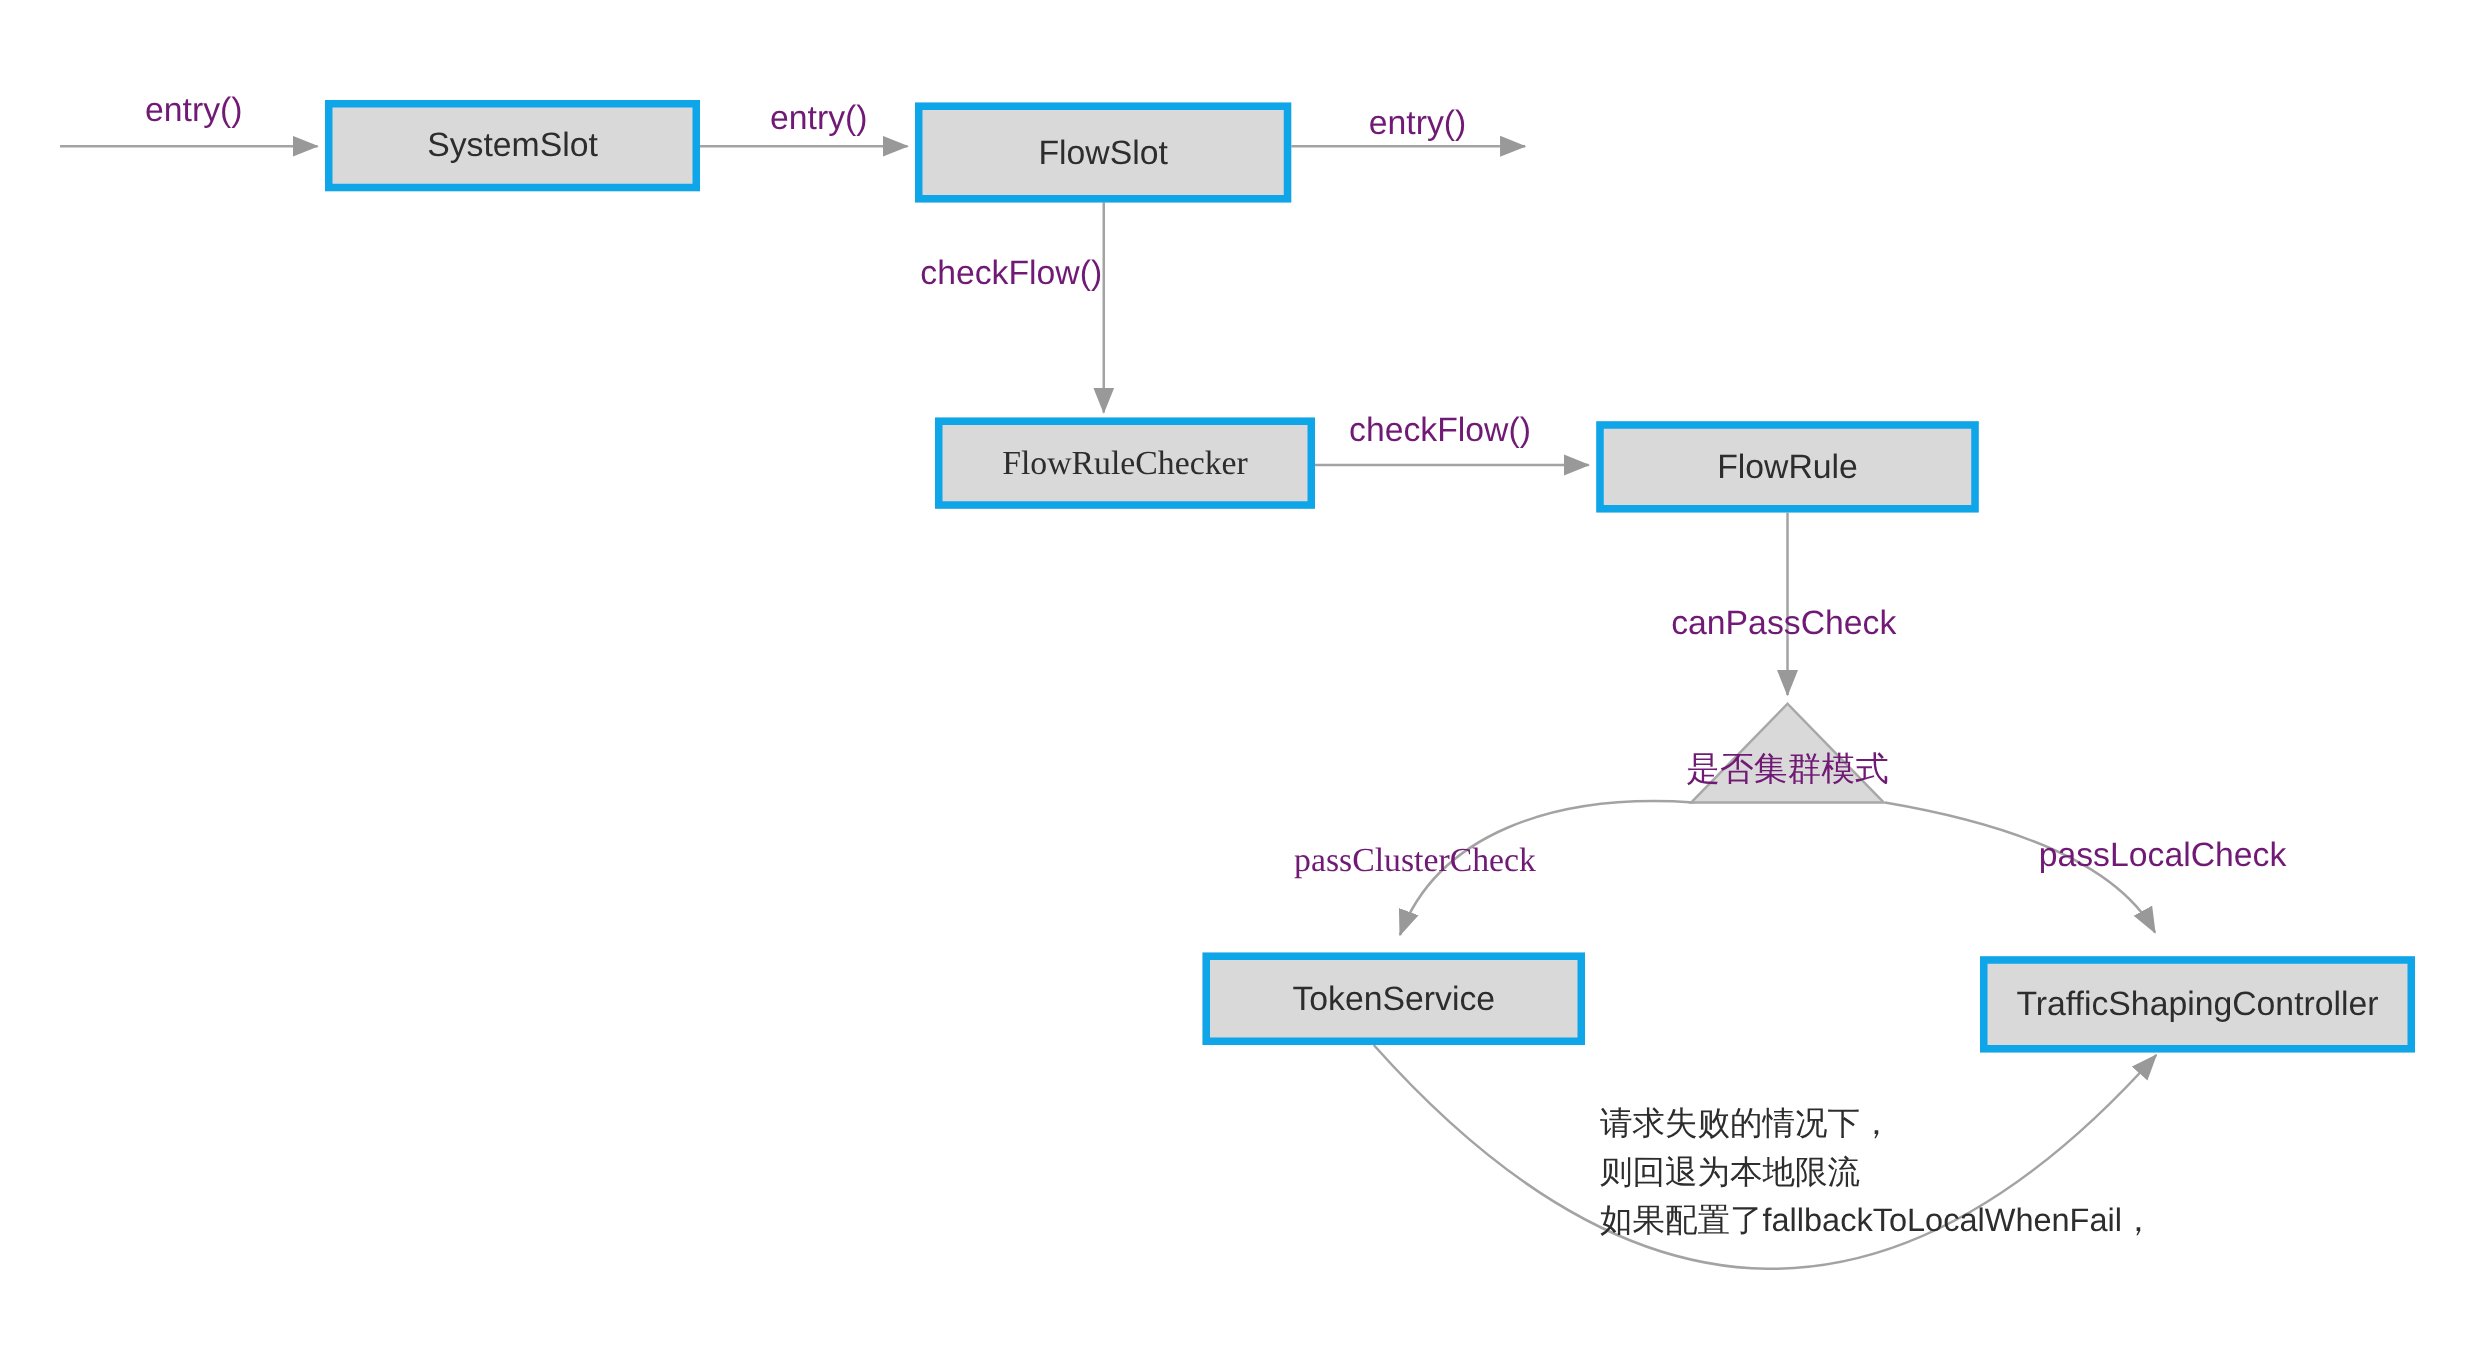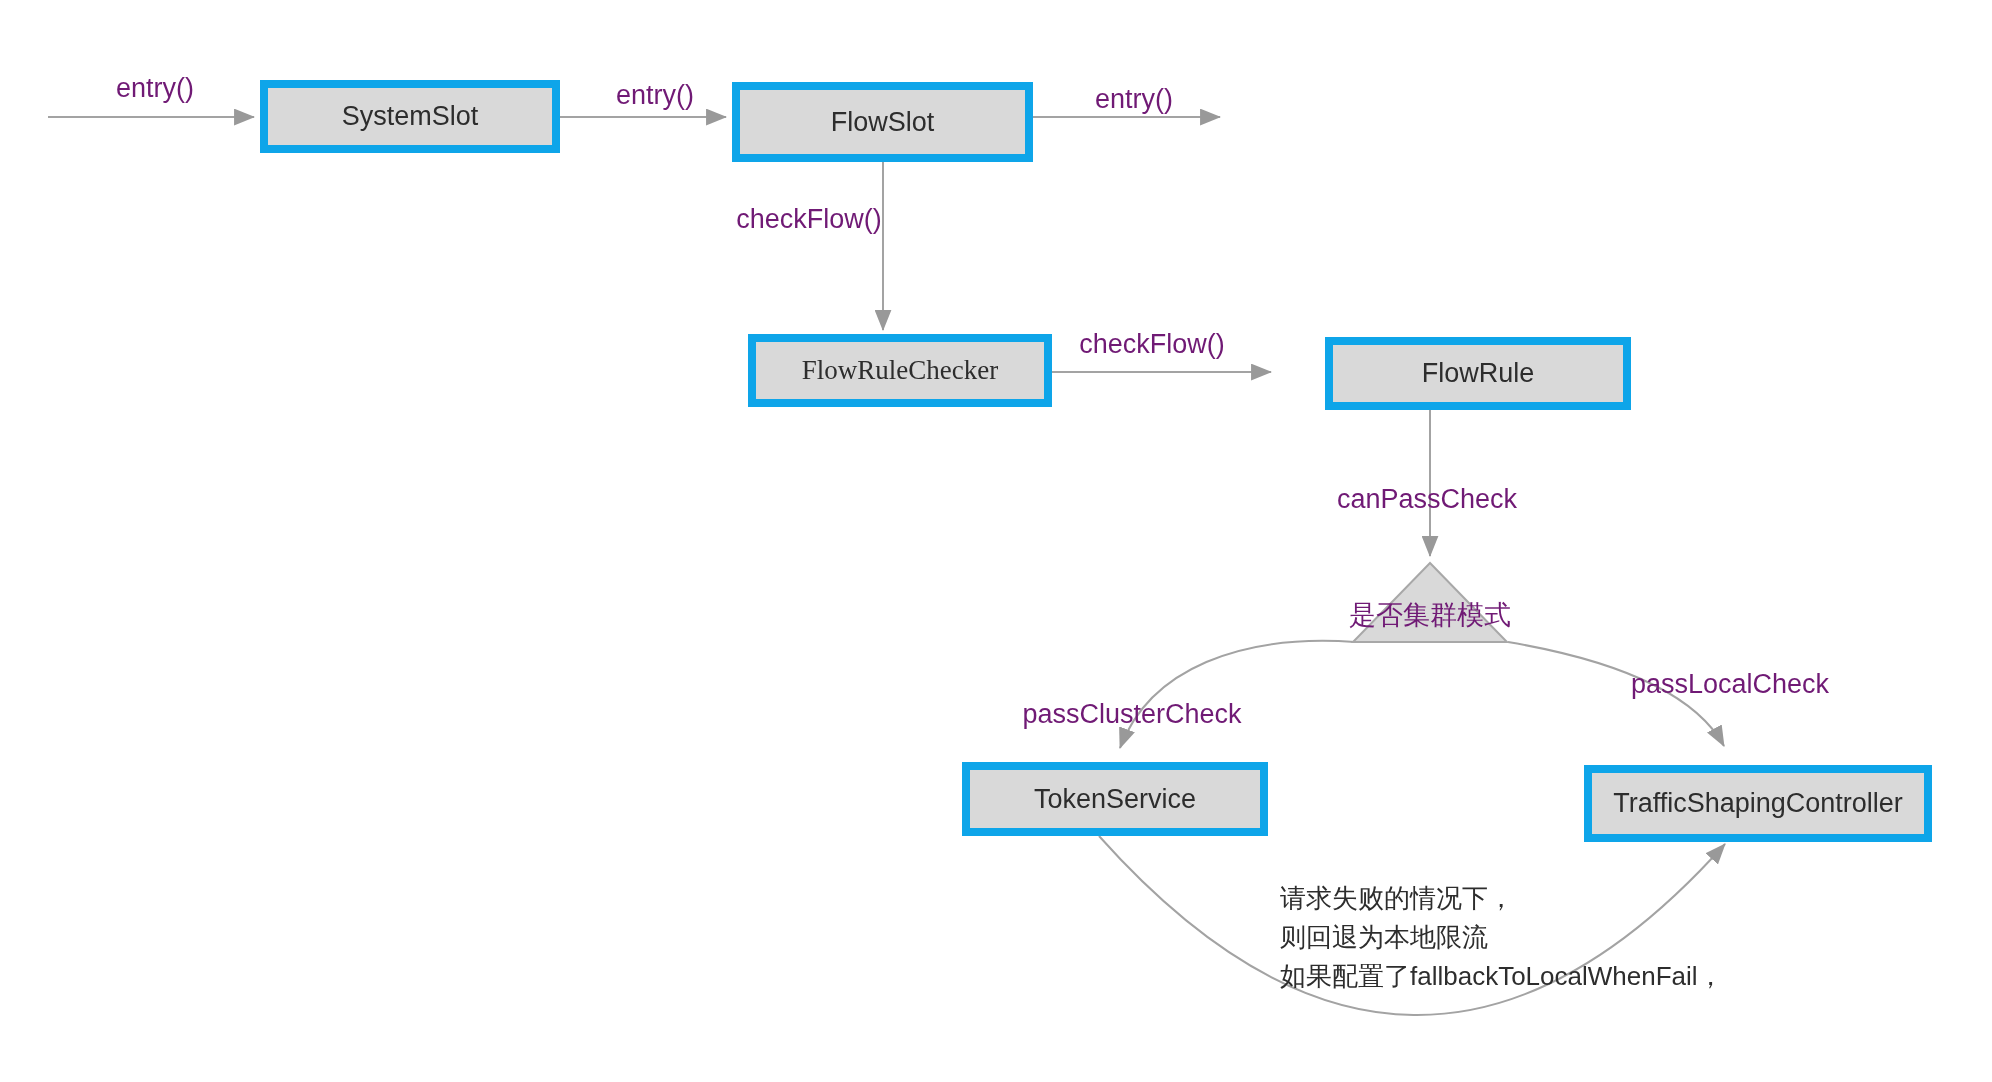--- a/index.html
+++ b/index.html
@@ -14,21 +14,21 @@
   }
   svg.edges {
     position: absolute;
     inset: 0;
     width: 1992px;
     height: 1082px;
   }
   .node {
     position: absolute;
     background: #d9d9d9;
-    border: 8px solid #0ea5e9;
+    border: 6px solid #0ea5e9;
     box-sizing: border-box;
     display: flex;
     align-items: center;
     justify-content: center;
     font-size: 27px;
     color: #2d2d2d;
     white-space: nowrap;
   }
   .edge-label {
     position: absolute;
@@ -68,32 +68,32 @@
     <path d="M1355 642 C1242 634 1150 668 1120 748" marker-end="url(#ah)"></path>
     <path d="M1508 642 C1602 658 1692 688 1724 746" marker-end="url(#ah)"></path>
     <path d="M1099 836 Q1415 1190 1725 844" marker-end="url(#ah)"></path>
 
     <polygon points="1430,563 1353,642 1507,642" fill="#d9d9d9" stroke="#a8a8a8"></polygon>
   </svg>
 
   <div class="node" style="left:260px; top:80px; width:300px; height:73px;">SystemSlot</div>
   <div class="node" style="left:732px; top:82px; width:301px; height:80px;">FlowSlot</div>
   <div class="node" style="left:748px; top:334px; width:304px; height:73px;font-family:Liberation Serif, serif;">FlowRuleChecker</div>
-  <div class="node" style="left:1277px; top:337px; width:306px; height:73px;margin-left:48px;">FlowRule</div>
+  <div class="node" style="left:1277px; top:337px; width:306px; height:73px;">FlowRule</div>
   <div class="node" style="left:962px; top:762px; width:306px; height:74px;">TokenService</div>
   <div class="node" style="left:1584px; top:765px; width:348px; height:77px;">TrafficShapingController</div>
 
   <div class="edge-label" style="left:155px; top:88px;">entry()</div>
   <div class="edge-label" style="left:655px; top:95px;">entry()</div>
   <div class="edge-label" style="left:1134px; top:99px;">entry()</div>
   <div class="edge-label" style="left:809px; top:219px;">checkFlow()</div>
   <div class="edge-label" style="left:1152px; top:344px;">checkFlow()</div>
   <div class="edge-label" style="left:1427px; top:499px;">canPassCheck</div>
   <div class="edge-label" style="left:1430px; top:615px;">是否集群模式</div>
-  <div class="edge-label" style="left:1132px; top:714px;">passClusterCheck</div>
+  <div class="edge-label" style="left:1132px; top:688px;font-family:Liberation Serif, serif;">passClusterCheck</div>
   <div class="edge-label" style="left:1730px; top:684px;">passLocalCheck</div>
 
   <div class="note">
     <div>请求失败的情况下，</div>
     <div>则回退为本地限流</div>
     <div>如果配置了fallbackToLocalWhenFail，</div>
   </div>
 
 </div>
 

